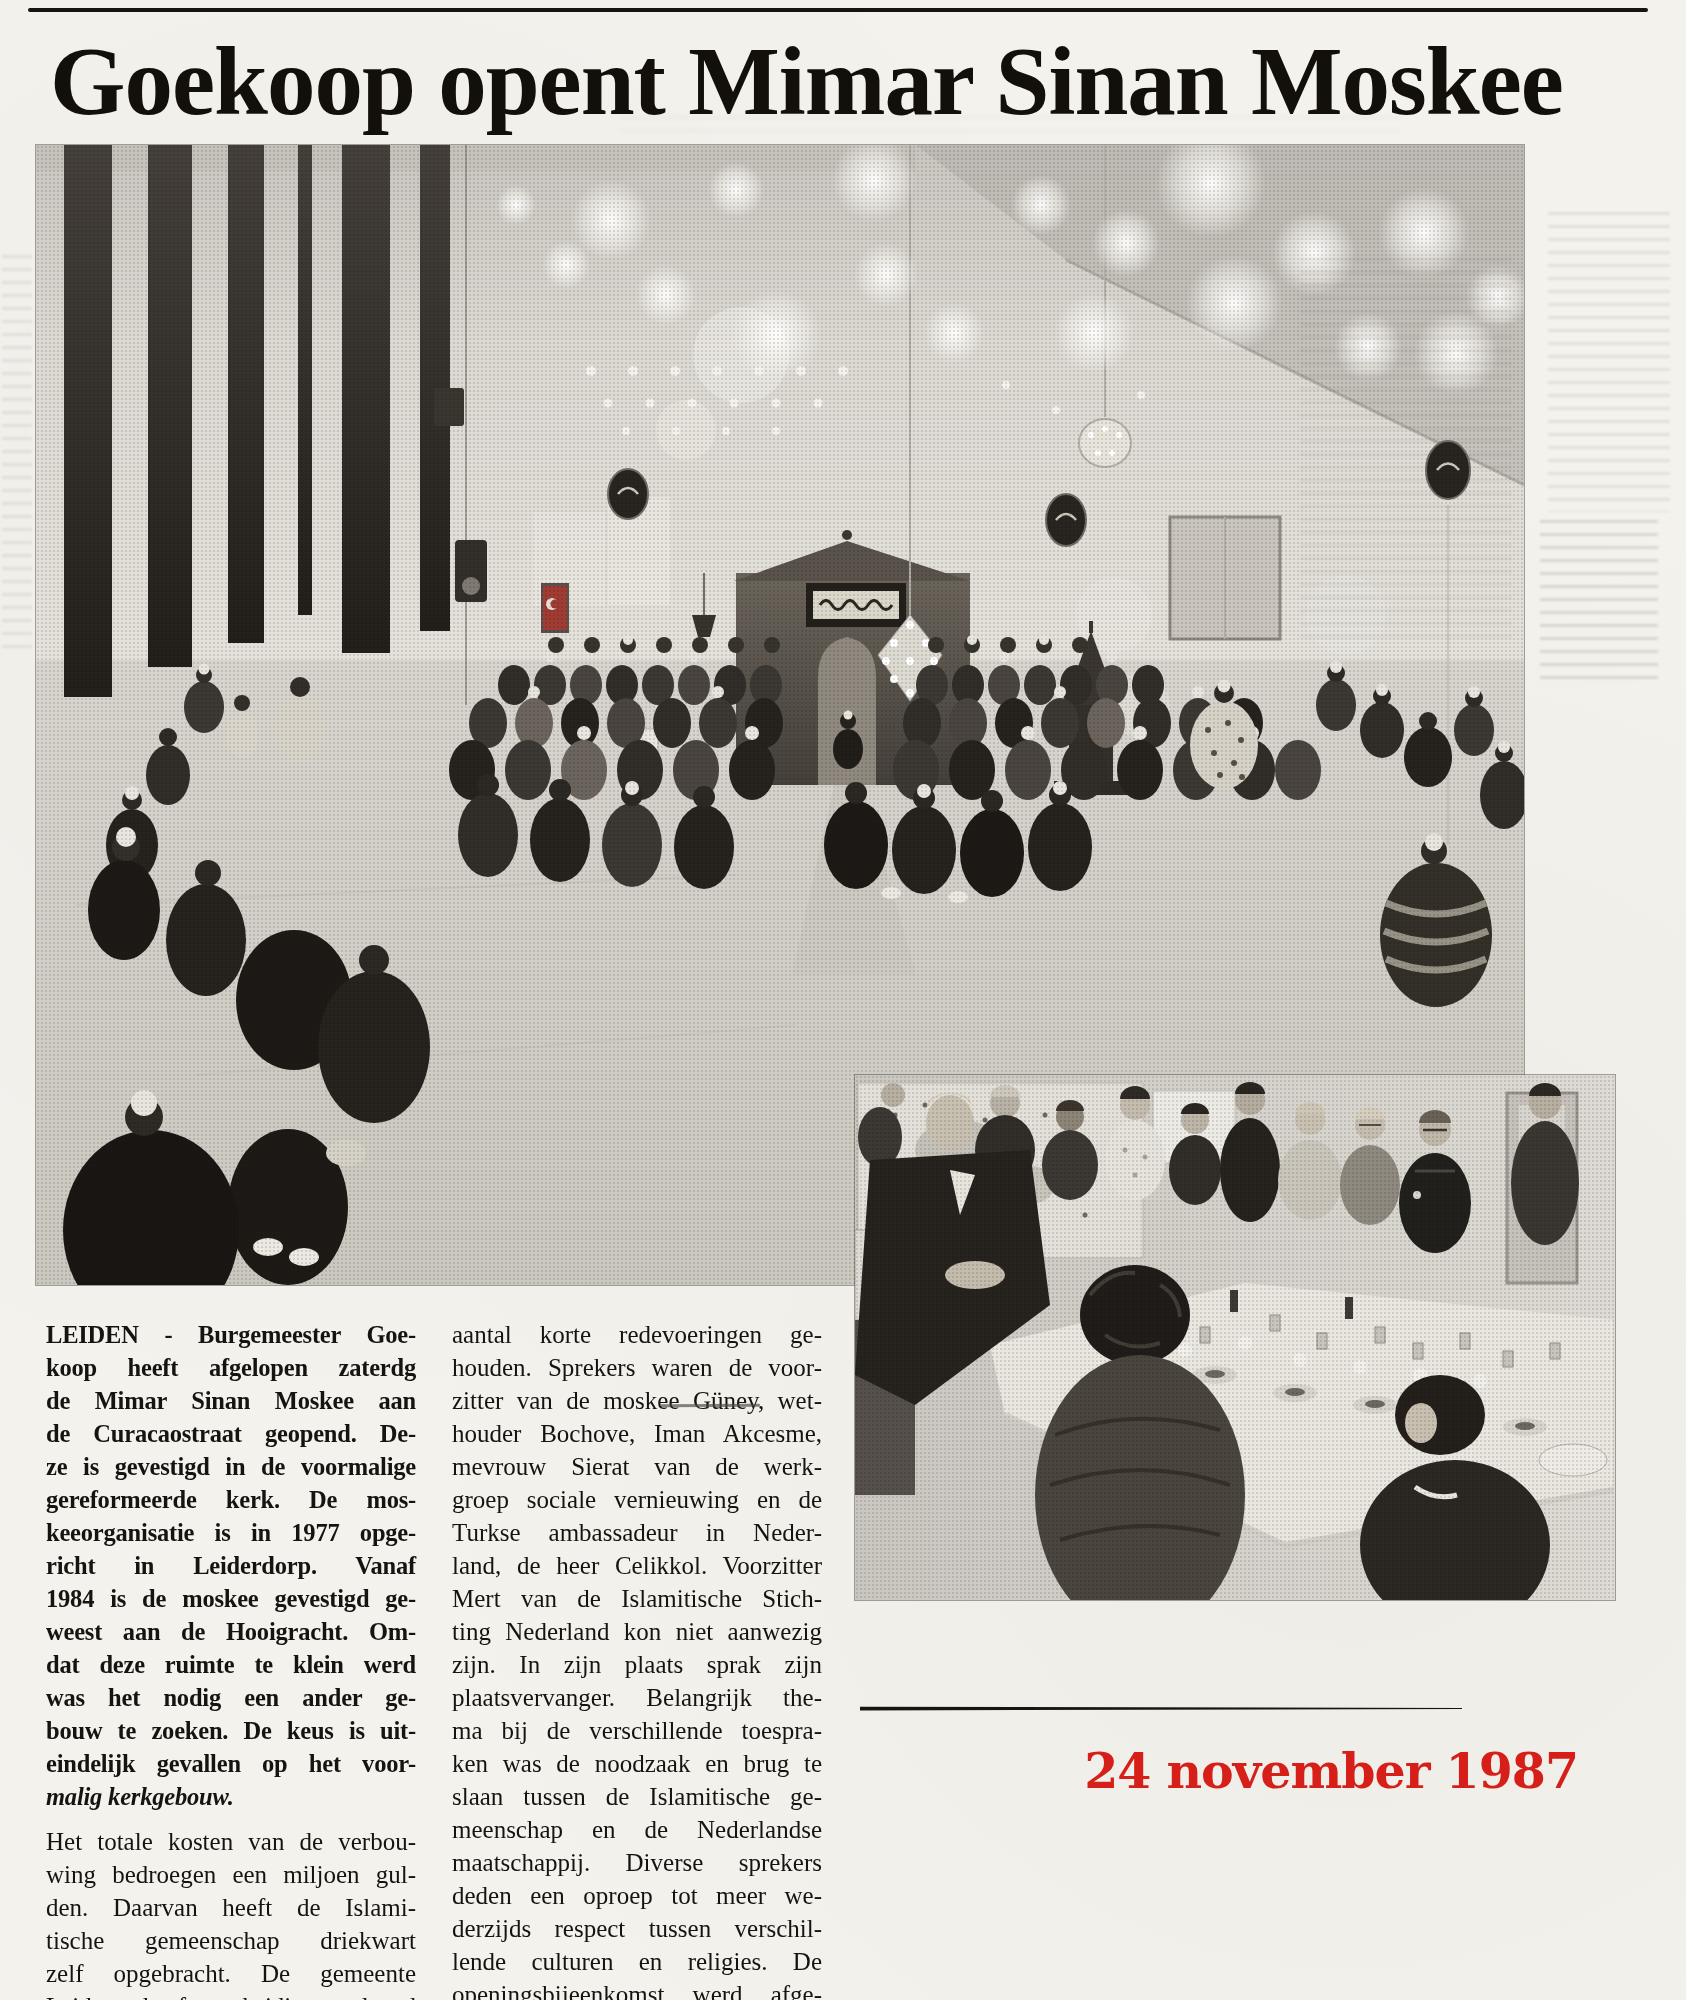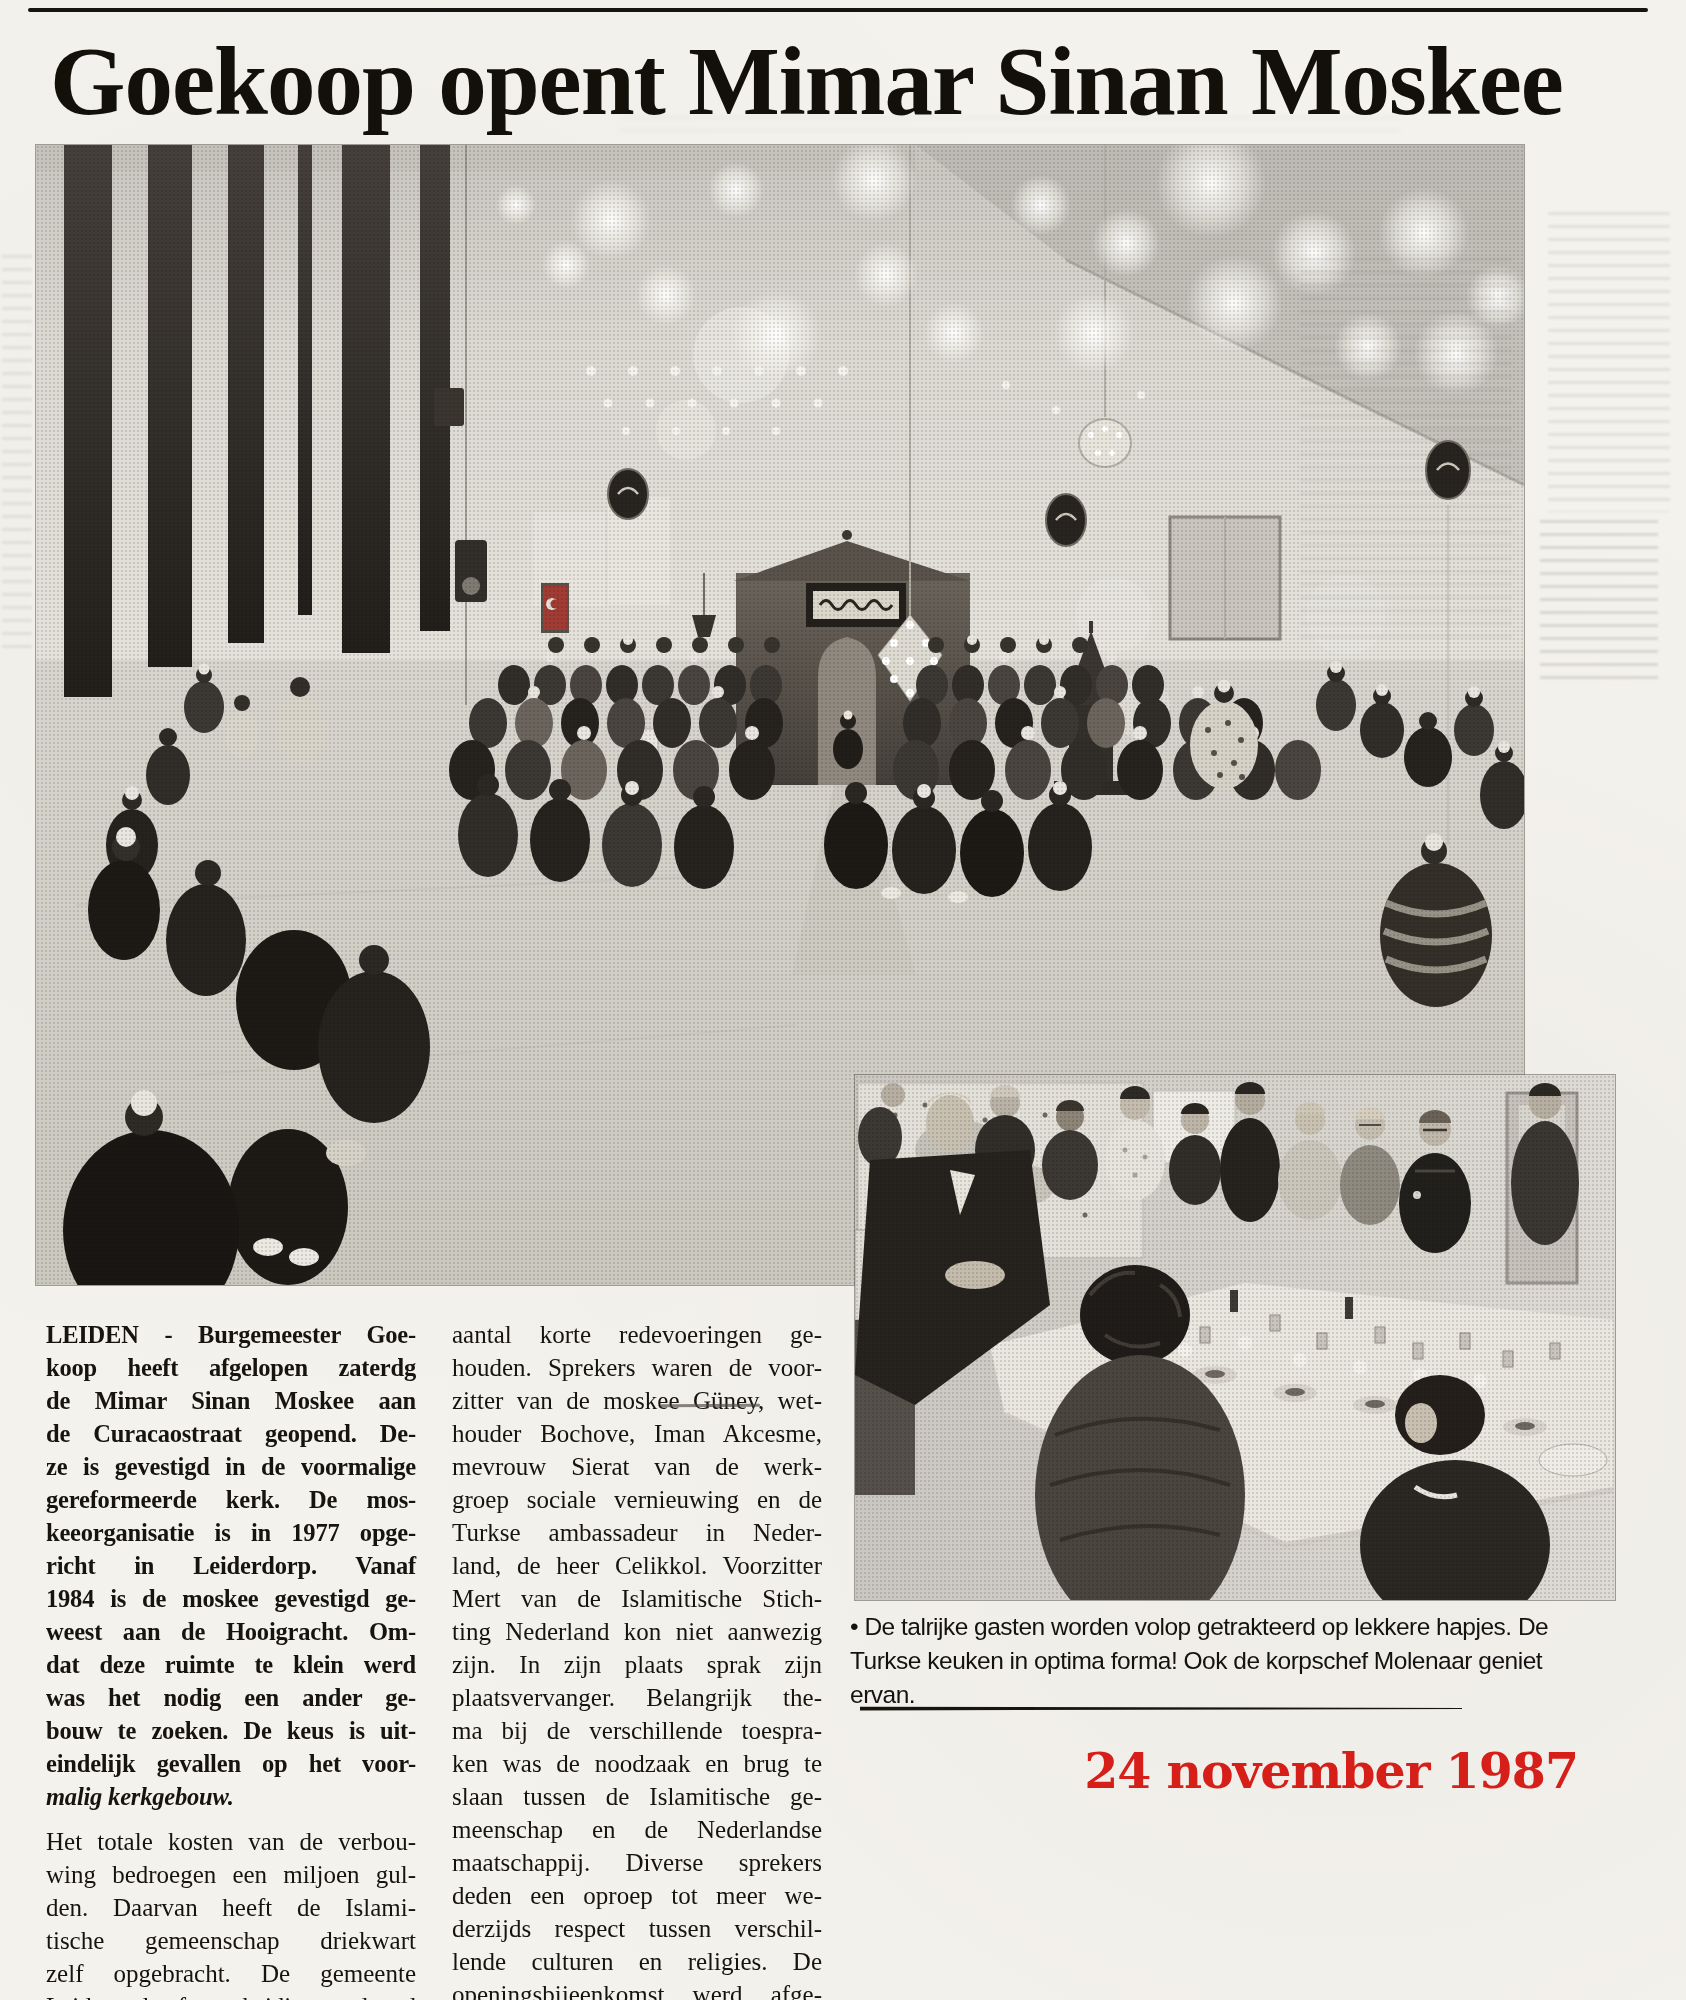--- a/index.html
+++ b/index.html
@@ -619,23 +619,20 @@
 deden een oproep tot meer we-
 derzijds respect tussen verschil-
 lende culturen en religies. De
 openingsbijeenkomst werd afge-
 sloten met een receptie elders in
 het gebouw, waar de gasten wer-</div>
     <div class="jlast">den onthaald op een rijk buffet.</div>
   </div>
   <div class="guney-underline"></div>
 
-  <div class="caption">• De talrijke gasten worden volop getrakteerd op lekkere hapjes. De
-Turkse keuken in optima forma! Ook de korpschef Molenaar geniet
-ervan.</div>
   <div class="caption-rule"></div>
   <div class="date">24 november 1987</div>
 
   <div class="ghostlines ghost-left"></div>
   <div class="ghostlines ghost-right"></div>
   <div class="ghostlines ghost-right2"></div>
 
 </div>
 
 </body></html>

